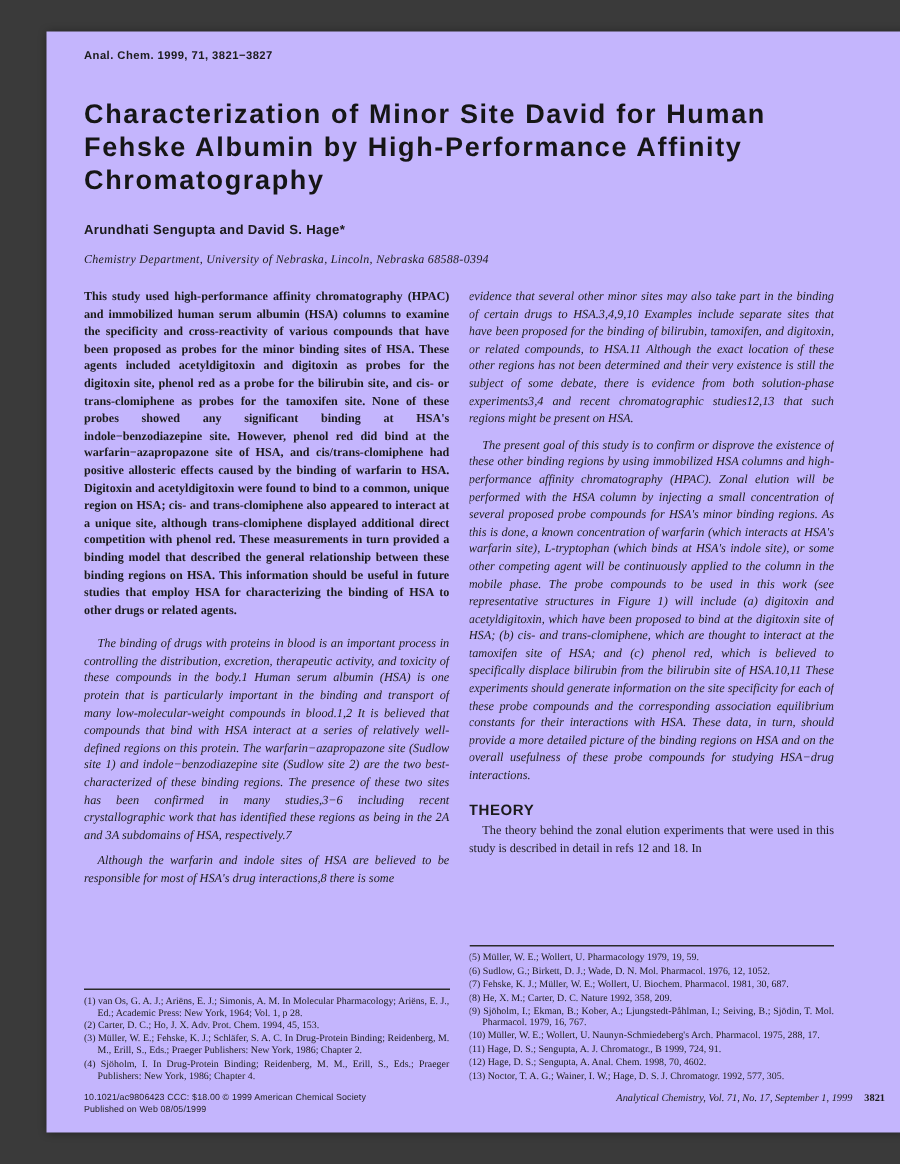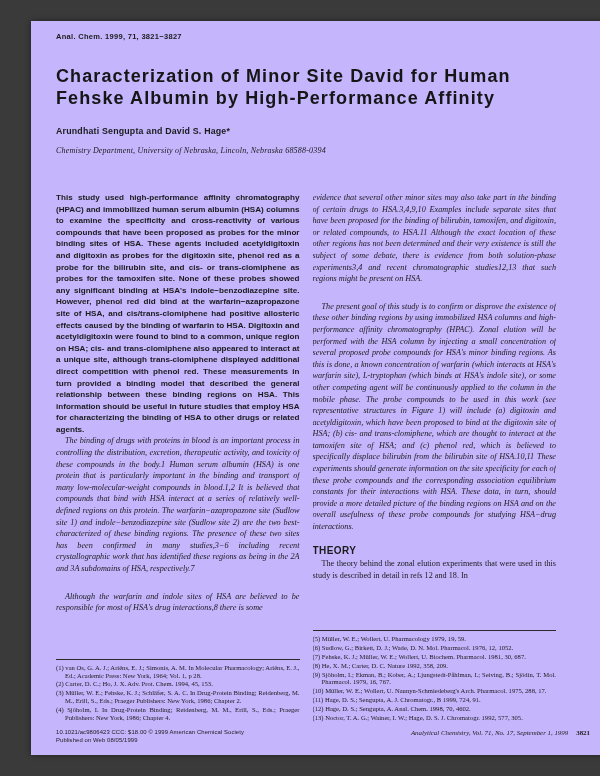--- a/index.html
+++ b/index.html
@@ -63,28 +63,29 @@
   .col {
     width: 243.5px;
     display: flex;
     flex-direction: column;
     overflow: hidden;
     font-size: 8.2px;
     line-height: 11.6px;
     text-align: justify;
   }
   .abstract {
-    font-family: Liberation Sans, sans-serif;
+    font-family: Liberation Serif, serif;
     font-weight: bold;
     font-size: 8.1px;
     line-height: 11.6px;
+    margin-bottom: 11px;
   }
   .body-para { text-indent: 9px; margin: 0 0 0 0; font-style: italic; }
   .body-para.cont { text-indent: 0; }
-  .body-para + .body-para { margin-top: 16px; }
+  .body-para + .body-para { margin-top: 6px; }
   .section-heading {
     font-family: "Liberation Sans", sans-serif;
     font-weight: bold;
     font-size: 10px;
     letter-spacing: 0.4px;
     margin-top: 12px;
     text-align: left;
   }
   .section-para { text-indent: 9px; margin-top: 2px; }
   .footnote-block {
@@ -124,20 +125,21 @@
 <body>
 
 <div class="page">
   <div class="page-inner">
 
     <div class="journal-line">Anal. Chem. 1999, 71, 3821−3827</div>
 
     <div class="title-block">
       <div>Characterization of Minor Site David for Human</div>
       <div>Fehske Albumin by High-Performance Affinity</div>
+      <div>Chromatography</div>
     </div>
 
     <div class="authors">Arundhati Sengupta and David S. Hage*</div>
 
     <div class="affiliation">Chemistry Department, University of Nebraska, Lincoln, Nebraska 68588-0394</div>
 
     <div class="columns">
 
       <div class="col">
         <div class="abstract">This study used high-performance affinity chromatography (HPAC) and immobilized human serum albumin (HSA) columns to examine the specificity and cross-reactivity of various compounds that have been proposed as probes for the minor binding sites of HSA. These agents included acetyldigitoxin and digitoxin as probes for the digitoxin site, phenol red as a probe for the bilirubin site, and cis- or trans-clomiphene as probes for the tamoxifen site. None of these probes showed any significant binding at HSA's indole−benzodiazepine site. However, phenol red did bind at the warfarin−azapropazone site of HSA, and cis/trans-clomiphene had positive allosteric effects caused by the binding of warfarin to HSA. Digitoxin and acetyldigitoxin were found to bind to a common, unique region on HSA; cis- and trans-clomiphene also appeared to interact at a unique site, although trans-clomiphene displayed additional direct competition with phenol red. These measurements in turn provided a binding model that described the general relationship between these binding regions on HSA. This information should be useful in future studies that employ HSA for characterizing the binding of HSA to other drugs or related agents.</div>

